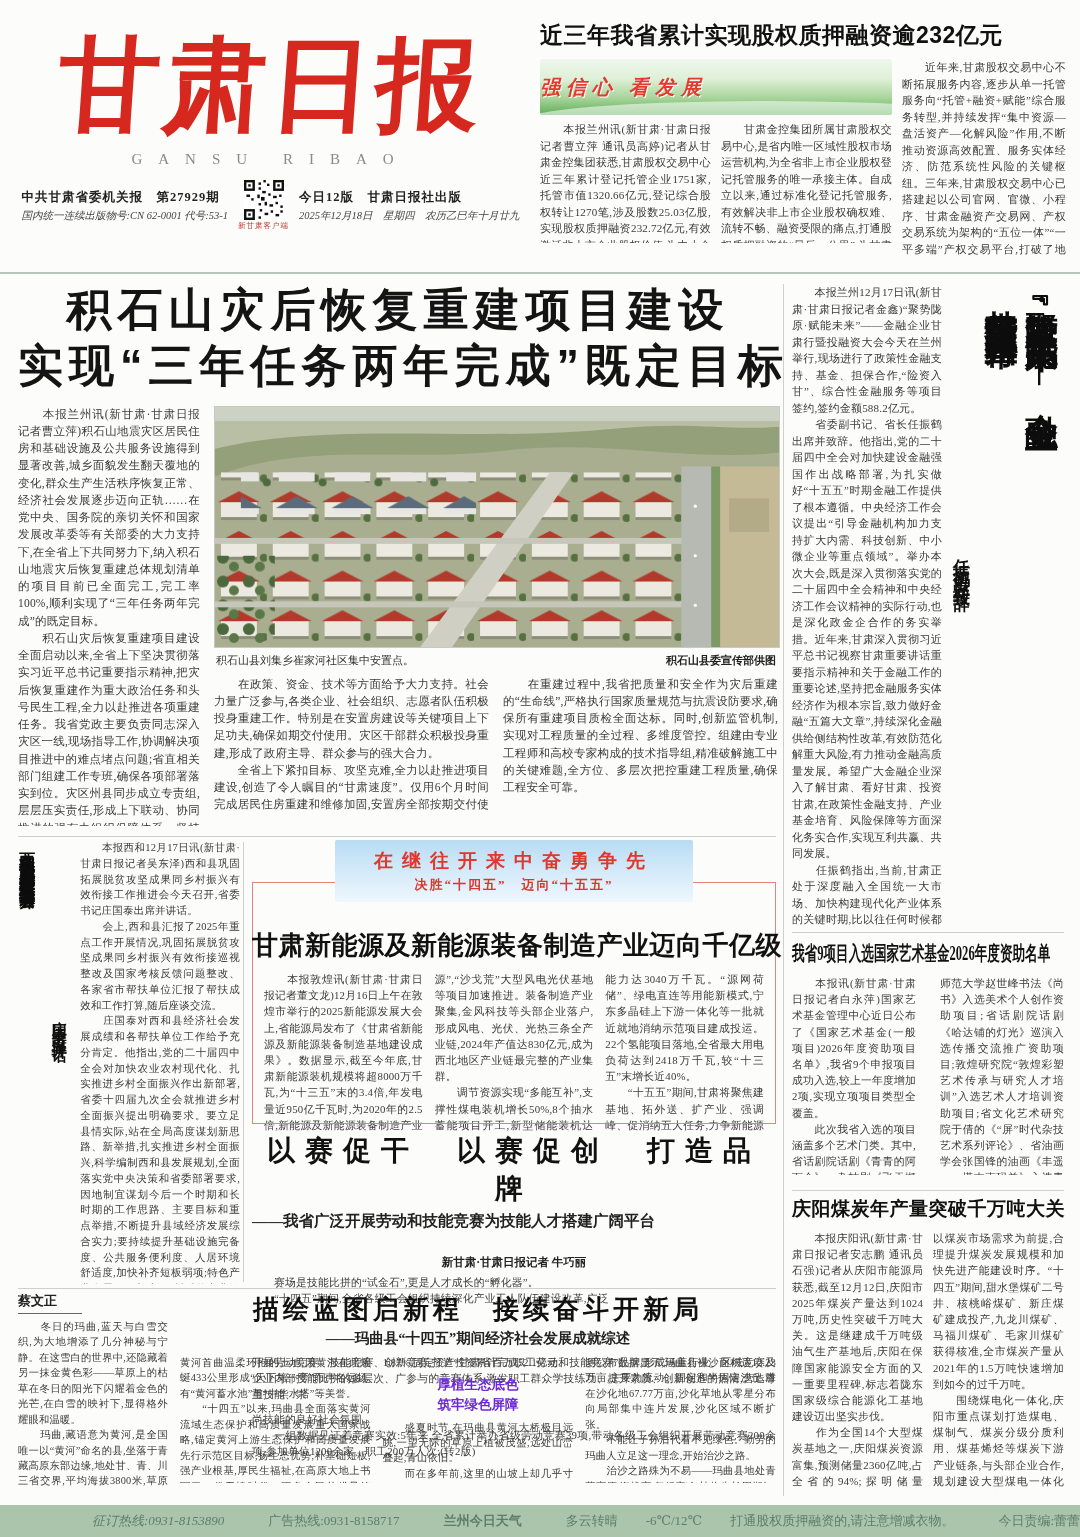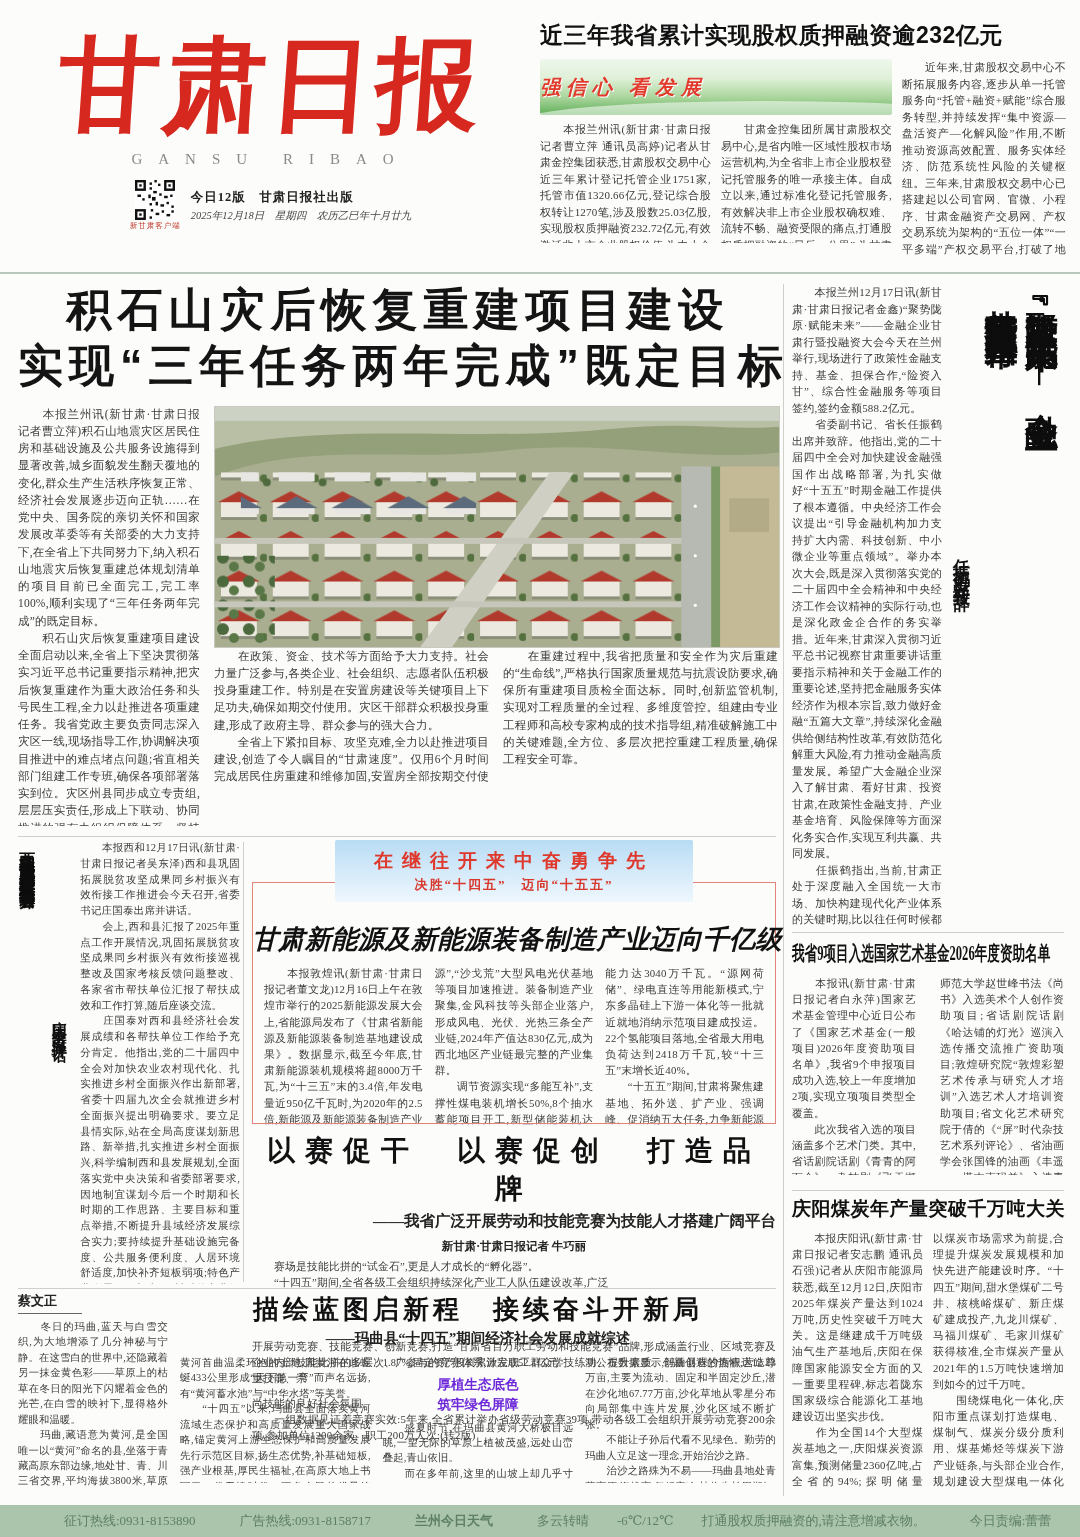--- a/index.html
+++ b/index.html
@@ -79,29 +79,29 @@
       color:#111;margin-top:168px;height:270px;}
   .xihe-col.col{flex:1;height:100%;font-size:10.5px;}
   
   .energy{position:absolute;left:252px;top:840px;width:524px;height:284px;}
   .energy-box{position:absolute;left:0;right:0;top:42px;bottom:0;border:1px solid #e2847a;}
   .banner-blue{position:relative;z-index:2;width:358px;height:62px;margin:0 auto;
       background:linear-gradient(180deg,#b8dcf4 0%,#d7ebfa 55%,#eef7fd 100%);
       display:flex;flex-direction:column;align-items:center;justify-content:center;border-radius:2px;}
   .bb1{color:#df382c;font-weight:bold;font-size:19px;letter-spacing:9px;}
   .bb2{color:#d8372c;font-weight:bold;font-size:13px;letter-spacing:2px;margin-top:2px;}
-  .energy-h{position:relative;z-index:1;margin-top:20px;text-align:center;
+  .energy-h{position:relative;z-index:1;margin-top:26px;text-align:center;
       font-family:"Liberation Sans",sans-serif;font-weight:bold;font-size:26px;color:#111;
-      letter-spacing:0.5px;white-space:nowrap;font-style:italic;}
+      letter-spacing:0.5px;white-space:nowrap;}
   .energy-cols{display:flex;gap:12px;padding:8px 12px 0;}
   .energy-cols .col{flex:1;height:164px;font-size:10.8px;}
   
   .contest{position:absolute;left:252px;top:1132px;width:524px;height:152px;}
   .contest-h{text-align:center;font-weight:bold;font-size:28px;letter-spacing:10px;color:#111;}
-  .contest-sub{text-align:right;font-weight:bold;font-size:15.5px;color:#222;margin:3px 0 7px;}
+  .contest-sub{text-align:left;font-weight:bold;font-size:15.5px;color:#222;margin:3px 0 23px;}
   .contest-cols{display:flex;gap:8px;flex-direction:column;}
   .contest-cols .col{flex:1;height:90px;font-size:10.8px;}
   .byline{font-weight:bold;font-size:11.5px;text-align:center;margin-bottom:4px;color:#222;}
   
   .maqu{position:absolute;left:18px;top:1292px;width:758px;height:206px;display:flex;gap:12px;}
   .maqu-c0{width:150px;}
   .maqu-byline{font-weight:bold;font-size:13px;color:#222;padding-bottom:3px;margin-bottom:5px;
       border-bottom:1px solid #666;width:64px;}
   .maqu-c0 .col{height:172px;font-size:10.3px;}
   .maqu-right{flex:1;display:flex;flex-direction:column;}
@@ -109,32 +109,36 @@
   .maqu-sub{text-align:center;font-weight:bold;font-size:14.5px;color:#222;margin:2px 0 7px;}
   .maqu-cols{display:flex;gap:12px;}
   .maqu-cols .mcol{flex:1;}
   .maqu-cols .col{font-size:10.3px;}
   .m-clip1{height:128px;}
   .subhead{font-weight:bold;font-size:13.5px;text-align:center;line-height:1.5;color:#6d28d9;margin:4px 0;}
   
   .footer{position:absolute;left:0;top:1505px;width:1080px;height:32px;background:#aac5ac;
       display:flex;align-items:center;font-size:13px;color:#5d7f66;white-space:nowrap;}
   .footer span{margin-right:44px;}
-  .footer .f-first{margin-left:64px;}
+  .footer .f-first{margin-left:92px;font-style:italic;}
   .footer .f-bold{font-weight:bold;}
 </style>
 </head>
 <body>
 
 <div class="page">
 
   <div class="masthead">
     <div class="mast-title">甘肃日报</div>
     <div class="mast-pinyin">GANSU RIBAO</div>
     <div class="mast-info">
+      <div class="blk">
+        <span class="mi-strong">中共甘肃省委机关报　第27929期</span>
+        <span class="mi-small">国内统一连续出版物号:CN 62-0001 代号:53-1</span>
+      </div>
       <div class="qr-wrap">
         <svg width="40" height="40" viewBox="0 0 33 33">
           <rect width="33" height="33" fill="#fff"></rect>
           <g fill="#111">
             <rect x="0" y="0" width="9" height="9"></rect>
               <rect x="24" y="0" width="9" height="9"></rect>
               <rect x="0" y="24" width="9" height="9"></rect>
             <rect x="2" y="2" width="5" height="5" fill="#fff"></rect>
               <rect x="26" y="2" width="5" height="5" fill="#fff"></rect>
               <rect x="2" y="26" width="5" height="5" fill="#fff"></rect>
@@ -230,20 +234,24 @@
           <rect x="0" y="132" width="470" height="6" fill="#c6c7ba"></rect>
           <rect x="0" y="196" width="470" height="6" fill="#c6c7ba"></rect>
           <rect x="468" y="60" width="30" height="182" fill="#b7bab2"></rect>
           <rect x="498" y="60" width="9" height="182" fill="#7d9a66"></rect>
           <rect x="507" y="60" width="59" height="182" fill="#c4ba96"></rect>
           <rect x="516" y="92" width="40" height="34" fill="#b3ab88"></rect>
           <circle cx="482" cy="100" r="1.6" fill="#fff"></circle>
             <circle cx="482" cy="150" r="1.6" fill="#fff"></circle>
             <circle cx="482" cy="200" r="1.6" fill="#fff"></circle>
         </svg>
+        <div class="caption-row">
+          <span class="caption-left">积石山县刘集乡崔家河社区集中安置点。</span>
+          <span class="caption-right">积石山县委宣传部供图</span>
+        </div>
         <div class="below-row">
           <div class="col">　　在政策、资金、技术等方面给予大力支持。社会力量广泛参与,各类企业、社会组织、志愿者队伍积极投身重建工作。特别是在安置房建设等关键项目上下足功夫,确保如期交付使用。灾区干部群众积极投身重建,形成了政府主导、群众参与的强大合力。
 　　全省上下紧扣目标、攻坚克难,全力以赴推进项目建设,创造了令人瞩目的“甘肃速度”。仅用6个月时间完成居民住房重建和维修加固,安置房全部按期交付使用,创造了高原地区灾后住房重建的新纪录。209所学校维修加固仅用70多天完成,21所新建重建学校在5个月内建成投用,确保了灾区学生如期开学。</div>
           <div class="col">　　在重建过程中,我省把质量和安全作为灾后重建的“生命线”,严格执行国家质量规范与抗震设防要求,确保所有重建项目质检全面达标。同时,创新监管机制,实现对工程质量的全过程、多维度管控。组建由专业工程师和高校专家构成的技术指导组,精准破解施工中的关键难题,全方位、多层次把控重建工程质量,确保工程安全可靠。</div>
         </div>
       </div>
     </div>
   </div>
 
   <div class="rule-v" style="left:783px;top:284px;height:1212px;"></div>

